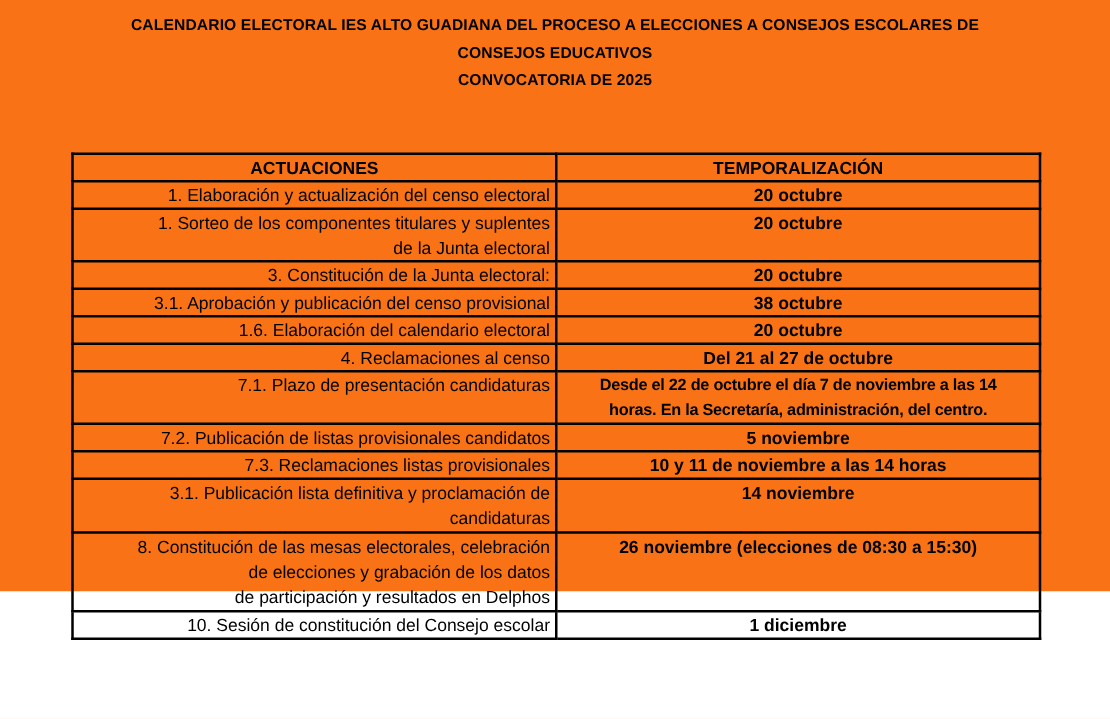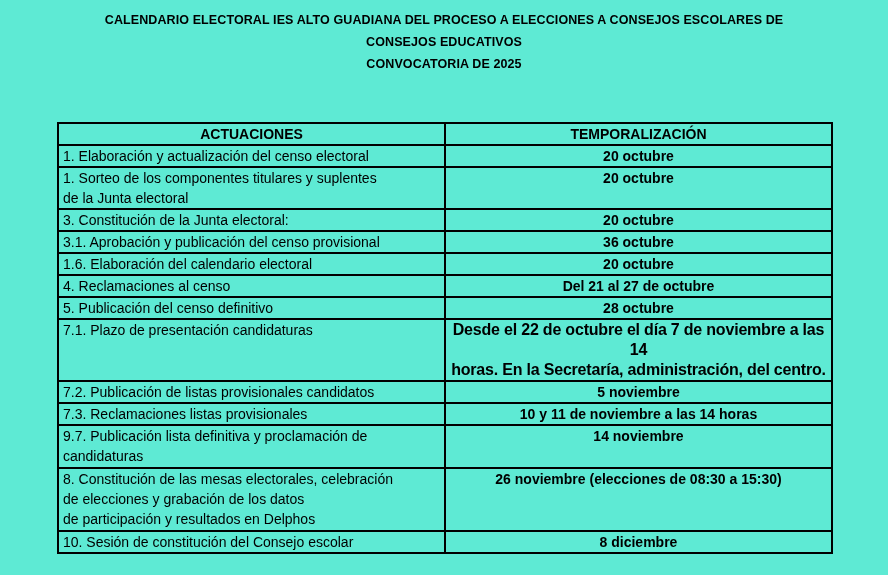--- a/index.html
+++ b/index.html
@@ -8,22 +8,22 @@
     background: #ffffff;
     width: 888px;
     height: 575px;
     font-family: "Liberation Sans", sans-serif;
     color: #000000;
     overflow: hidden;
   }
   .page {
     position: relative;
     width: 888px;
-    height: 575px;
-    background: #5eead4;
+    height: 473px;
+    background: #f97316;
   }
   .doc-title {
     position: absolute;
     top: 9px;
     left: 0;
     width: 888px;
     text-align: center;
     font-weight: bold;
     font-size: 12.5px;
     line-height: 22px;
@@ -46,30 +46,30 @@
     line-height: 20px;
     white-space: pre-line;
     overflow: hidden;
   }
   table.calendar th {
     font-weight: bold;
     text-align: center;
     height: 19px;
   }
   td.act {
-    text-align: left;
+    text-align: right;
     padding-left: 6px;
   }
   td.temp {
     text-align: center;
     font-weight: bold;
     font-size: 13.5px;
   }
   td.temp.long-date {
-    font-size: 16px;
+    font-size: 13px;
     letter-spacing: -0.2px;
   }
   tr.h1 { height: 21px; padding-left: 35px; }
   tr.h2 { height: 42px; }
   tr.h2b { height: 43px; }
   tr.h3 { height: 63px; }
 </style>
 </head>
 <body>
 
@@ -101,58 +101,54 @@
         <td class="act">1. Sorteo de los componentes titulares y suplentes
 de la Junta electoral</td>
         <td class="temp">20 octubre</td>
       </tr>
       <tr class="h1">
         <td class="act">3. Constitución de la Junta electoral:</td>
         <td class="temp">20 octubre</td>
       </tr>
       <tr class="h1">
         <td class="act">3.1. Aprobación y publicación del censo provisional</td>
-        <td class="temp">36 octubre</td>
+        <td class="temp">38 octubre</td>
       </tr>
       <tr class="h1">
         <td class="act">1.6. Elaboración del calendario electoral</td>
         <td class="temp">20 octubre</td>
       </tr>
       <tr class="h1">
         <td class="act">4. Reclamaciones al censo</td>
         <td class="temp">Del 21 al 27 de octubre</td>
-      </tr>
-      <tr class="h1">
-        <td class="act">5. Publicación del censo definitivo</td>
-        <td class="temp">28 octubre</td>
       </tr>
       <tr class="h2">
         <td class="act">7.1. Plazo de presentación candidaturas</td>
         <td class="temp long-date">Desde el 22 de octubre el día 7 de noviembre a las 14
 horas. En la Secretaría, administración, del centro.</td>
       </tr>
       <tr class="h1">
         <td class="act">7.2. Publicación de listas provisionales candidatos</td>
         <td class="temp">5 noviembre</td>
       </tr>
       <tr class="h1">
         <td class="act">7.3. Reclamaciones listas provisionales</td>
         <td class="temp">10 y 11 de noviembre a las 14 horas</td>
       </tr>
       <tr class="h2b">
-        <td class="act">9.7. Publicación lista definitiva y proclamación de
+        <td class="act">3.1. Publicación lista definitiva y proclamación de
 candidaturas</td>
         <td class="temp">14 noviembre</td>
       </tr>
       <tr class="h3">
         <td class="act">8. Constitución de las mesas electorales, celebración
 de elecciones y grabación de los datos
 de participación y resultados en Delphos</td>
         <td class="temp">26 noviembre (elecciones de 08:30 a 15:30)</td>
       </tr>
       <tr class="h1">
         <td class="act">10. Sesión de constitución del Consejo escolar</td>
-        <td class="temp">8 diciembre</td>
+        <td class="temp">1 diciembre</td>
       </tr>
     </tbody>
   </table>
 
 </div>
 
 </body></html>

